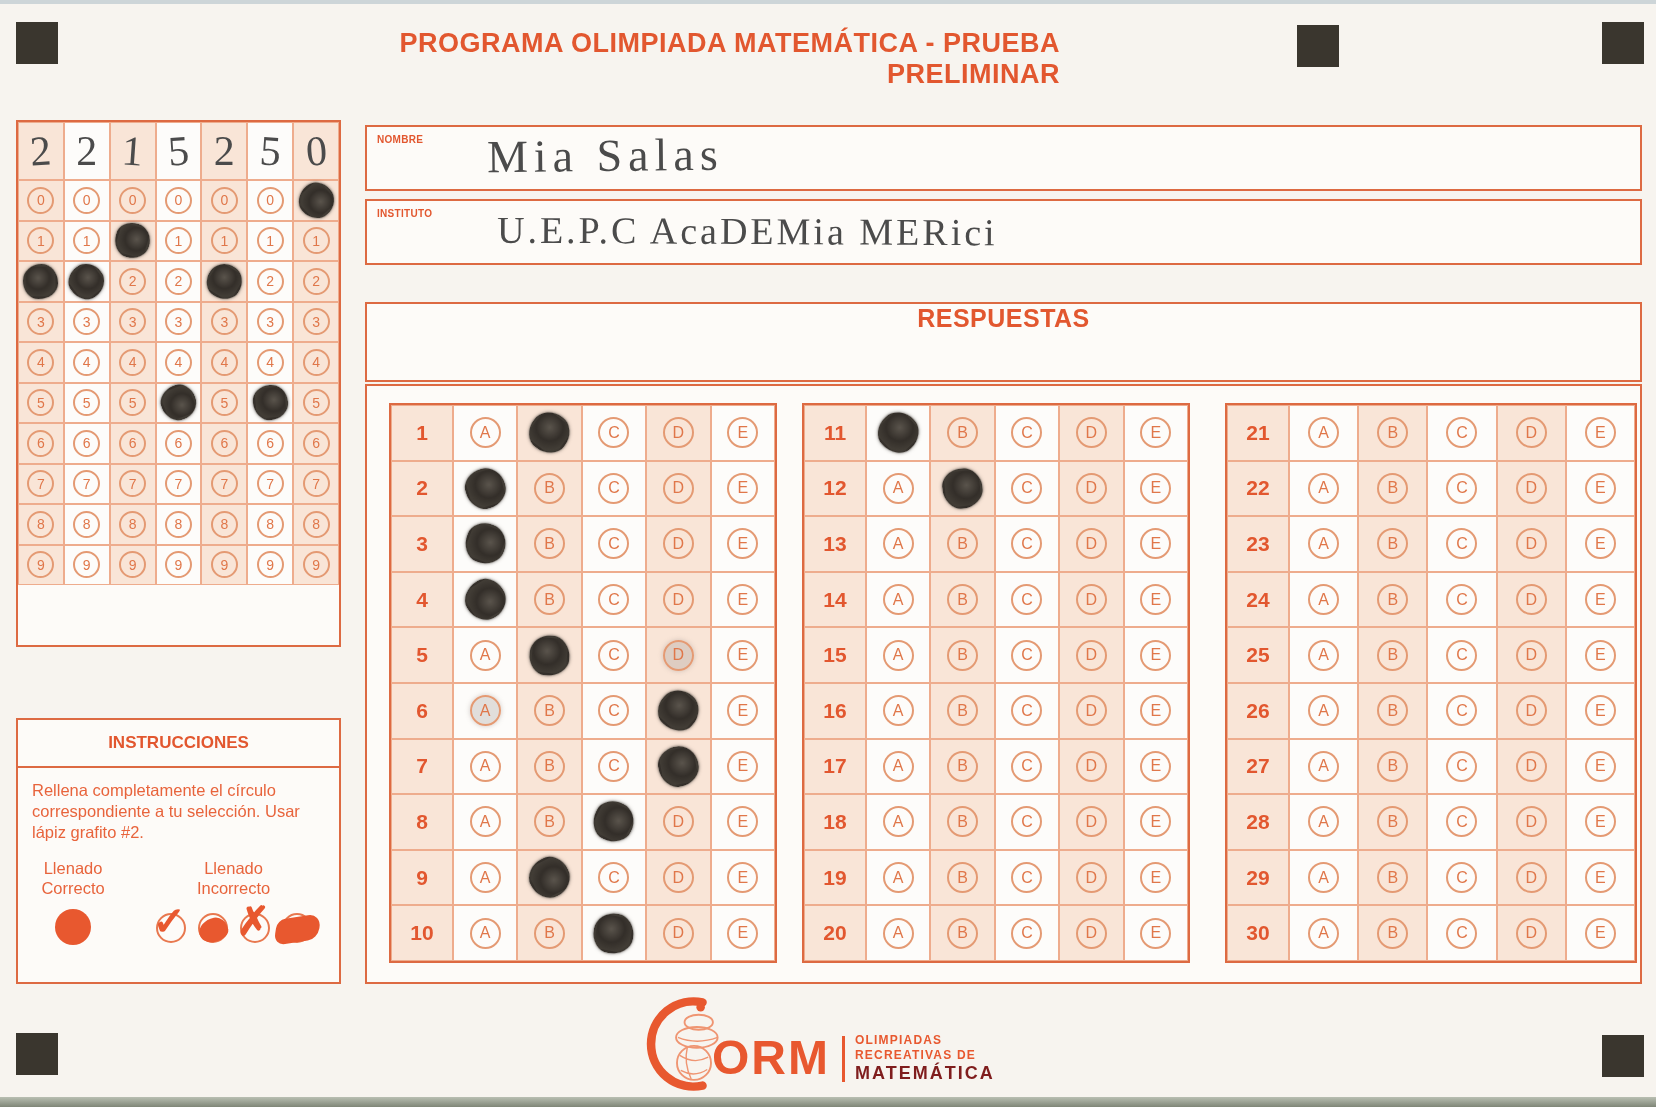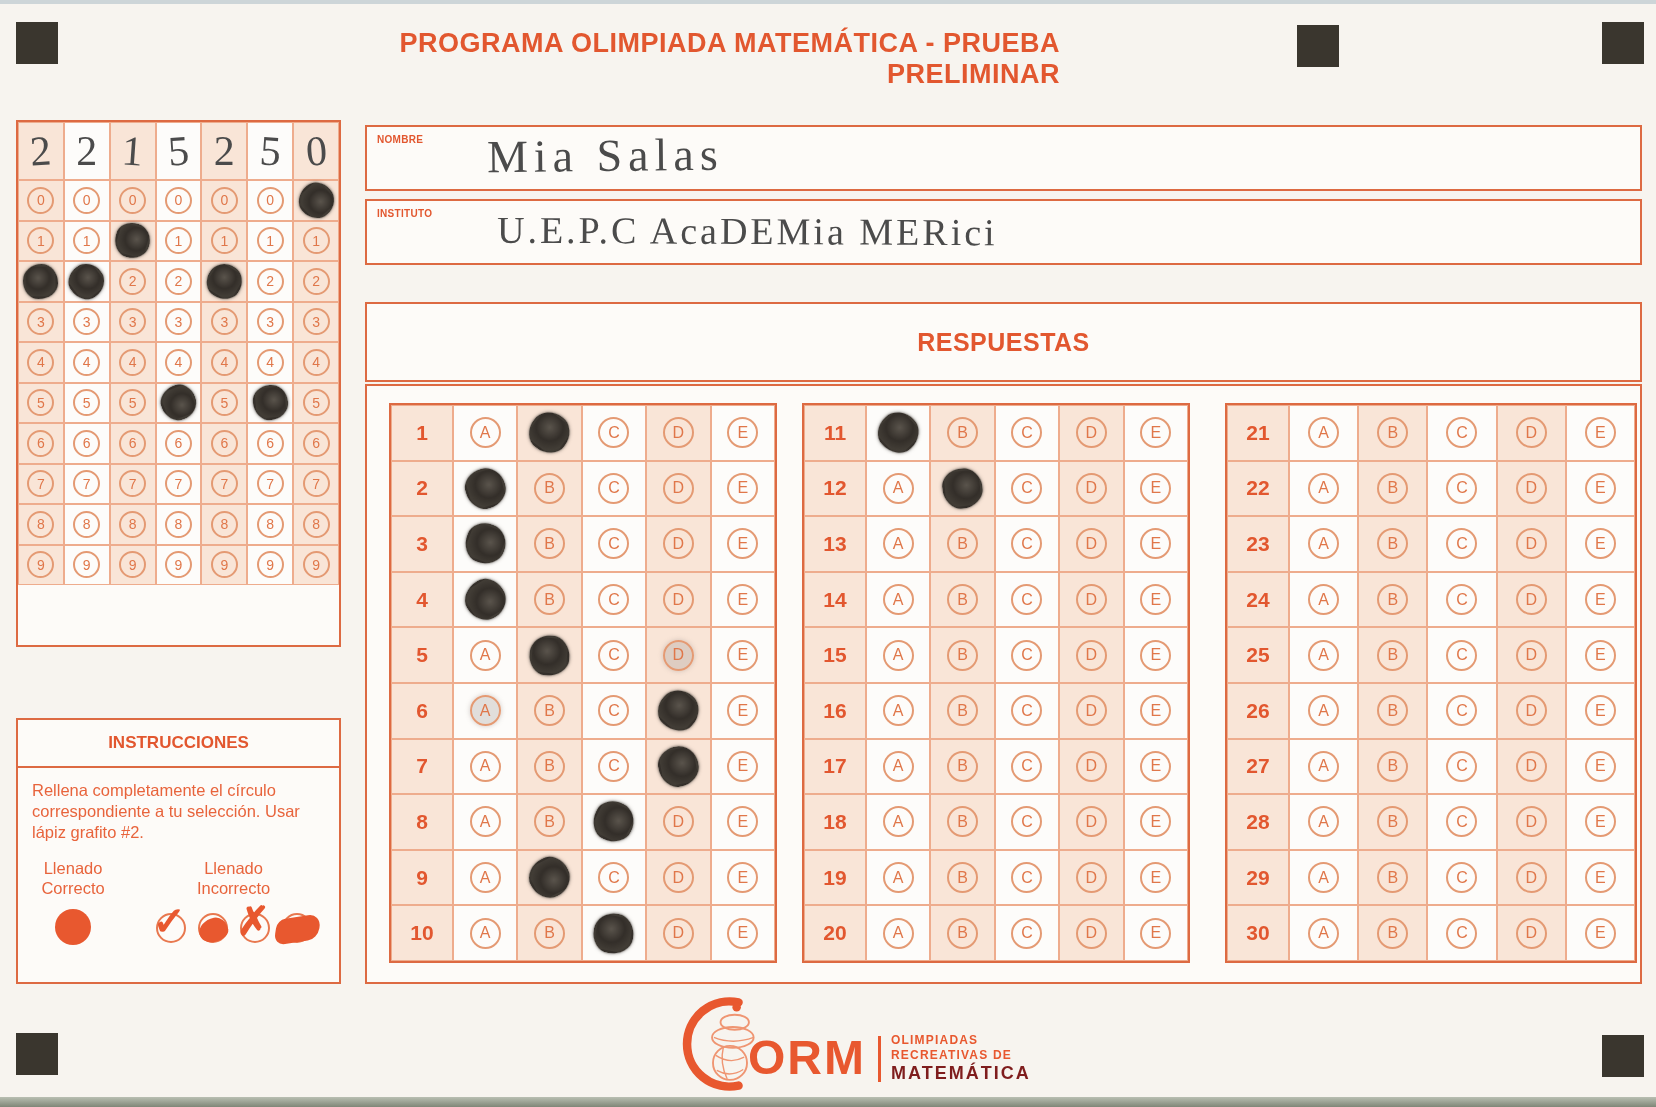--- a/index.html
+++ b/index.html
@@ -33,21 +33,21 @@
   
   .field-box{position:absolute;left:365px;width:1277px;height:66px;border:2px solid var(--line);background:var(--boxbg)}
   .fb-nombre{top:125px}.fb-instituto{top:199px}
   .field-label{position:absolute;left:10px;top:7px;color:var(--accent);font-weight:bold;font-size:10px;letter-spacing:.3px}
   .handwriting{position:absolute;font-family:cursive;color:var(--hand);white-space:nowrap}
   .hw-nombre{left:120px;top:2px;font-size:46px;letter-spacing:6px;transform:rotate(-.6deg)}
   .hw-instituto{left:130px;top:8px;font-size:38px;letter-spacing:3px;transform:rotate(.3deg)}
   
   .resp-header{left:365px;top:302px;width:1277px;height:80px}
   .resp-header .rh-text{width:100%;text-align:center;color:var(--accent);font-size:25px;font-weight:bold;letter-spacing:.5px}
-  .resp-header{display:flex;align-items:center}
+  .resp-header{display:flex;}
   .answers-frame{left:365px;top:384px;width:1277px;height:600px}
   .answer-block{position:absolute;top:17px;height:560px;display:grid;
     grid-template-columns:62px repeat(5,1fr);grid-template-rows:repeat(10,1fr);
     border:2px solid var(--line);background:#fdfcfa}
   .ab-0{left:22px;width:388px}.ab-1{left:435px;width:388px}.ab-2{left:858px;width:412px}
   .acell{border:1px solid var(--cellline);display:flex;align-items:center;justify-content:center}
   .acell.num{background:var(--shade);color:var(--accent);font-weight:bold;font-size:21px}
   .acell.shade{background:var(--shade)}
   .ans-bubble{width:31px;height:31px;font-size:16px}
   .pencil{background:radial-gradient(circle at 42% 38%,#5a544c 0%,#332e29 45%,#423d36 75%,#2f2b26 100%) !important;
@@ -65,21 +65,21 @@
   .dot{width:36px;height:36px;border-radius:50%;background:#e8582f;margin-top:10px}
   .bad-icons{display:flex;gap:4px;margin-top:10px}
   .ex-icon{position:relative;width:38px;height:38px;display:inline-block}
   .ex-icon .ring{position:absolute;inset:4px;border:2px solid #e8784f;border-radius:50%}
   .ex-icon .glyph{position:absolute;left:1px;top:-8px;font-size:40px;font-weight:bold;color:#e8582f;line-height:1}
   .ex-icon .blob{position:absolute;left:5px;top:9px;width:29px;height:24px;background:#e8582f;
     border-radius:60% 40% 55% 45%/55% 60% 40% 45%;transform:rotate(-12deg)}
   .ex-icon .scrib{position:absolute;left:-3px;top:8px;width:45px;height:25px;background:#e8582f;
     border-radius:8px 14px 10px 12px;transform:rotate(-9deg) skewX(-18deg)}
   
-  .logo{position:absolute;left:678px;top:993px;display:flex;align-items:center}
+  .logo{position:absolute;left:642px;top:993px;display:flex;align-items:center}
   .logo-text{color:#e8582f;font-size:48px;font-weight:bold;letter-spacing:2px;margin-left:-34px;margin-top:26px}
   .logo-bar{width:3px;height:46px;background:#e8582f;margin:30px 10px 0 12px}
   .tagline{display:flex;flex-direction:column;margin-top:30px}
   .tagline .tl-small{color:#e8582f;font-size:12px;font-weight:bold;letter-spacing:1.2px;line-height:1.25}
   .tagline .tl-big{color:#7f1d1d;font-size:18px;font-weight:bold;letter-spacing:2px;line-height:1.2}
 </style>
 </head>
 <body>
 
 <div>

